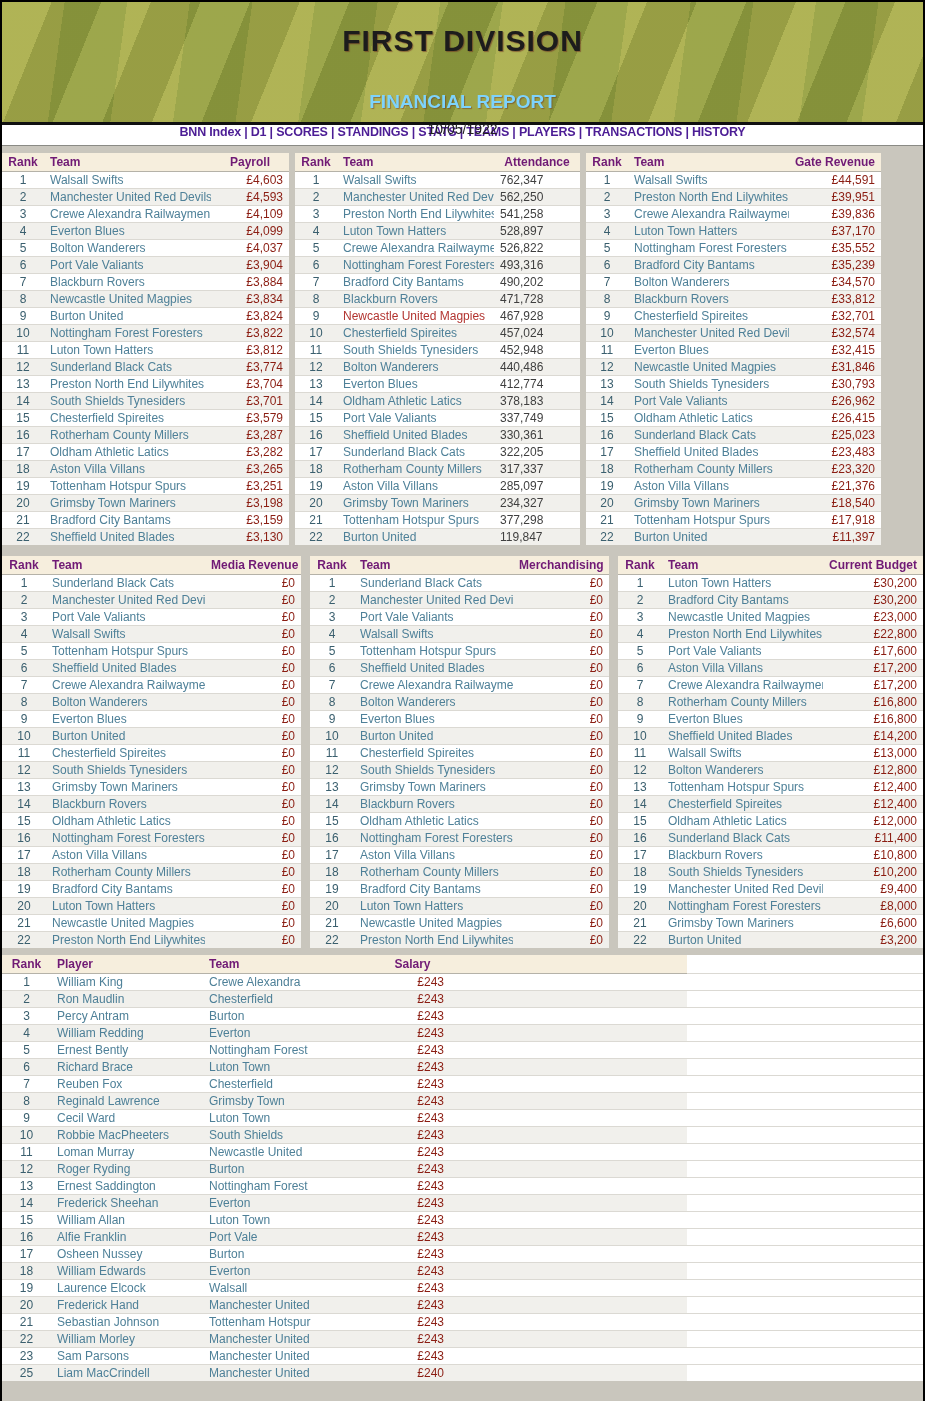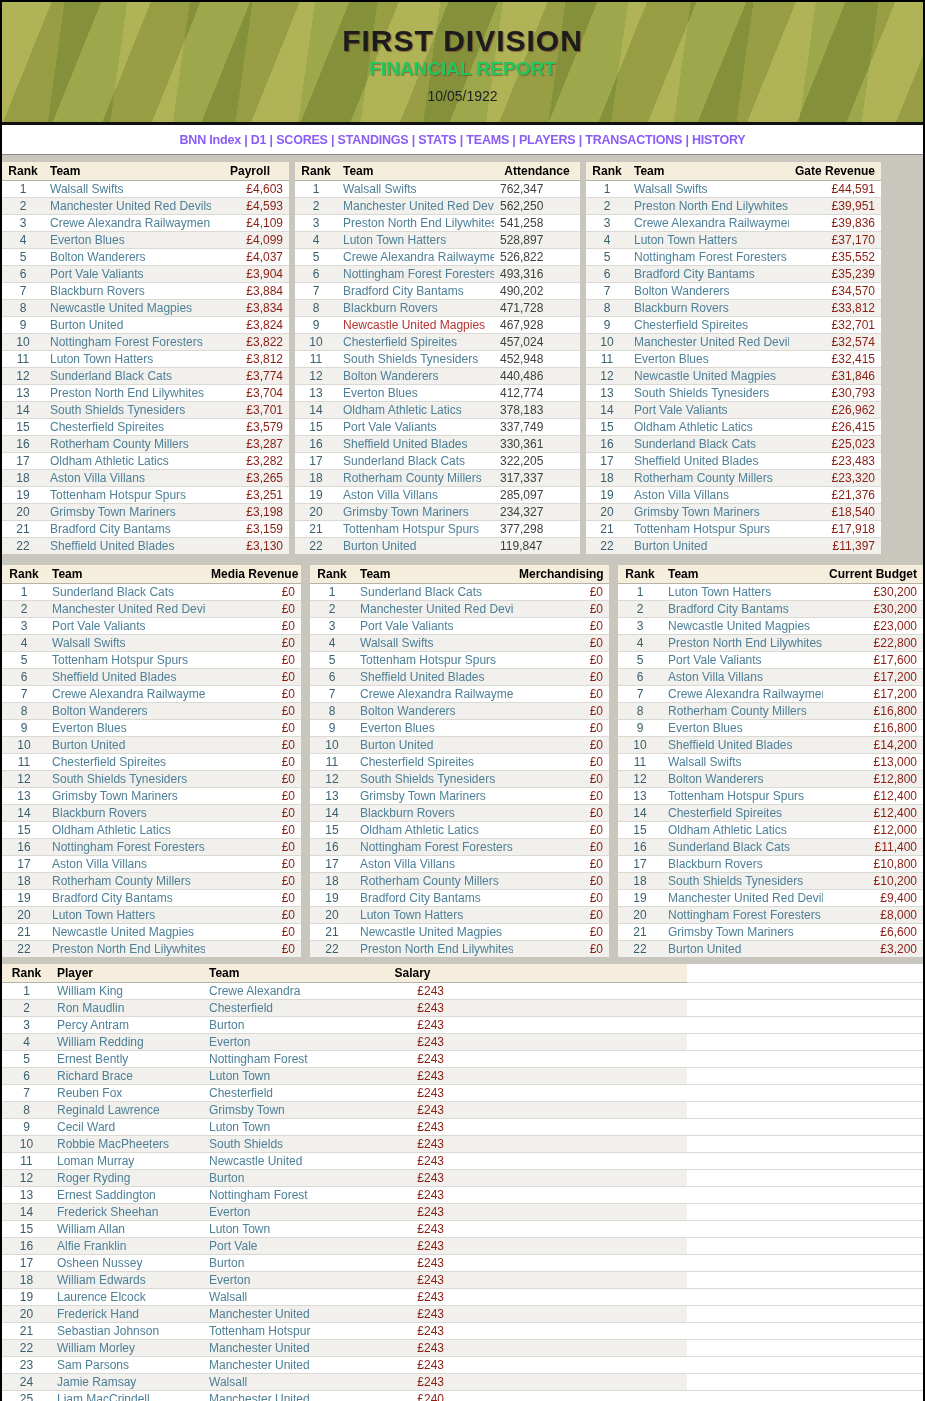--- a/index.html
+++ b/index.html
@@ -9,43 +9,43 @@
   .header{height:120px;display:flex;position:relative;}
   .logo{width:140px;height:120px;background:#fff;border-right:2px solid #0a0a0a;
         box-sizing:border-box;flex:0 0 auto;position:relative;z-index:2;}
   .logo svg{display:block;}
   .grass{flex:1;background:
      repeating-linear-gradient(112deg, rgba(255,255,170,0.10) 0 46px, rgba(40,60,10,0.12) 46px 92px),
      repeating-linear-gradient(98deg, #a7ab4c 0 62px, #929d41 62px 124px);}
   .titles{position:absolute;left:0;right:0;top:0;height:120px;text-align:center;z-index:1;pointer-events:none;}
   .rpt-title{margin-top:22px;font-size:30px;font-weight:bold;letter-spacing:1px;color:#1c1c1c;
              text-shadow:1px 1px 1px rgba(110,50,35,.6);}
-  .rpt-sub{font-size:19px;font-weight:bold;color:#22c55e;text-shadow:1px 1px 1px rgba(110,50,35,.5);}
+  .rpt-sub{font-size:19px;font-weight:bold;color:#7dd3fc;text-shadow:1px 1px 1px rgba(110,50,35,.5);margin-top:33px;}
   .rpt-date{margin-top:8px;font-size:14px;color:#222;}
   
-  .navbar{height:33px;box-sizing:border-box;background:#fff;border-top:3px solid #101010;
-          border-bottom:1px solid #8a8a85;display:flex;align-items:center;justify-content:center;
-          font-size:12.5px;font-weight:bold;color:#8b5cf6;letter-spacing:-0.2px;}
+  .navbar{height:24px;box-sizing:border-box;background:#fff;border-top:3px solid #101010;
+          border-bottom:1px solid #8a8a85;display:flex;align-items:flex-start;justify-content:center;
+          font-size:12.5px;font-weight:bold;color:#4c1d95;letter-spacing:-0.2px;}
   .nav-item{cursor:pointer;white-space:pre;}
   .nav-sep{white-space:pre;}
   
   .content{background:#c9c6bd;height:1255px;box-sizing:border-box;padding-top:7px;}
   .trow{display:flex;}
   .trow1{margin-bottom:11px;}
   .trow2{margin-bottom:7px;}
   .ftable{background:#fff;}
   .ft-payroll{width:287px;margin-right:6px;}
   .ft-attendance{width:285px;margin-right:6px;}
   .ft-gate{width:295px;}
   .ft-media{width:299px;margin-right:9px;}
   .ft-merch{width:299px;margin-right:9px;}
   .ft-budget{width:305px;}
   .ptable{width:921px;background:#fff;}
   table{border-collapse:collapse;width:100%;table-layout:fixed;font-size:12px;}
-  th{background:#f6eedd;color:#000000;font-weight:bold;text-align:left;height:18px;
+  th{background:#f6eedd;color:#701a75;font-weight:bold;text-align:left;height:18px;
      padding:0 6px;border-bottom:1px solid #b5b2a8;white-space:nowrap;overflow:hidden;}
   th.c-rank{text-align:center;padding:0;}
   th.c-money,th.c-plain{text-align:center;}
   td{height:16px;padding:0 6px;white-space:nowrap;overflow:hidden;}
   td.c-rank{text-align:center;color:#3a5f6e;}
   td.c-team,td.c-player{color:#4e8098;cursor:pointer;}
   td.c-money{color:#8b1d12;text-align:right;}
   td.c-plain{color:#3f3f3f;margin-top:12px;}
   td.hl{color:#b23430;}
   tbody tr{border-top:1px solid #dbd9d3;}
@@ -1033,27 +1033,20 @@
               <td class="c-filler"></td>
             </tr>
             <tr>
               <td class="c-rank">23</td>
               <td class="c-player">Sam Parsons</td>
               <td class="c-team">Manchester United</td>
               <td class="c-money">£243</td>
               <td class="c-filler"></td>
             </tr>
             <tr>
-              <td class="c-rank">24</td>
-              <td class="c-player">Jamie Ramsay</td>
-              <td class="c-team">Walsall</td>
-              <td class="c-money">£243</td>
-              <td class="c-filler"></td>
-            </tr>
-            <tr>
               <td class="c-rank">25</td>
               <td class="c-player">Liam MacCrindell</td>
               <td class="c-team">Manchester United</td>
               <td class="c-money">£240</td>
               <td class="c-filler"></td>
             </tr>
           </tbody>
         </table>
       </div>
   </div>

